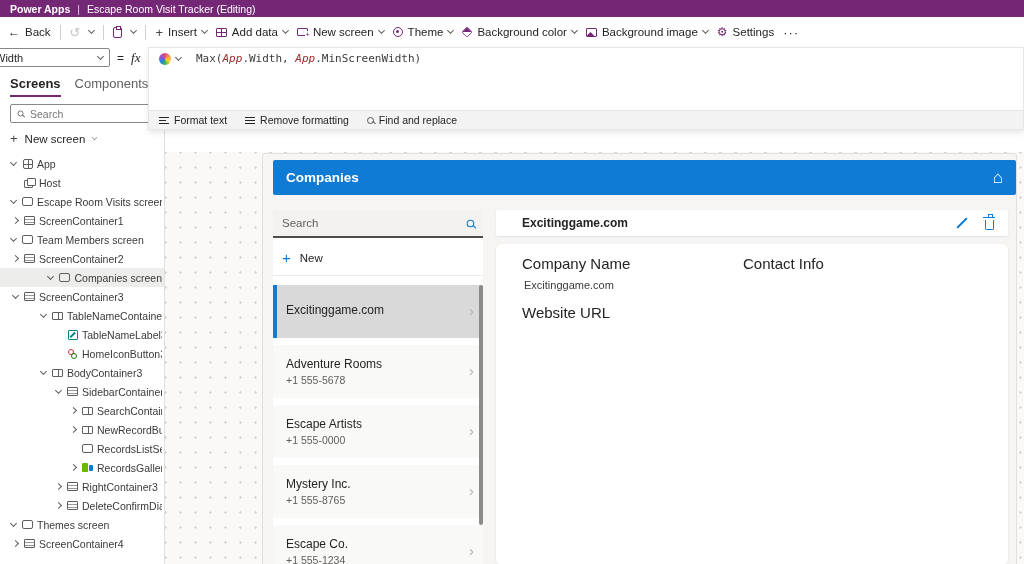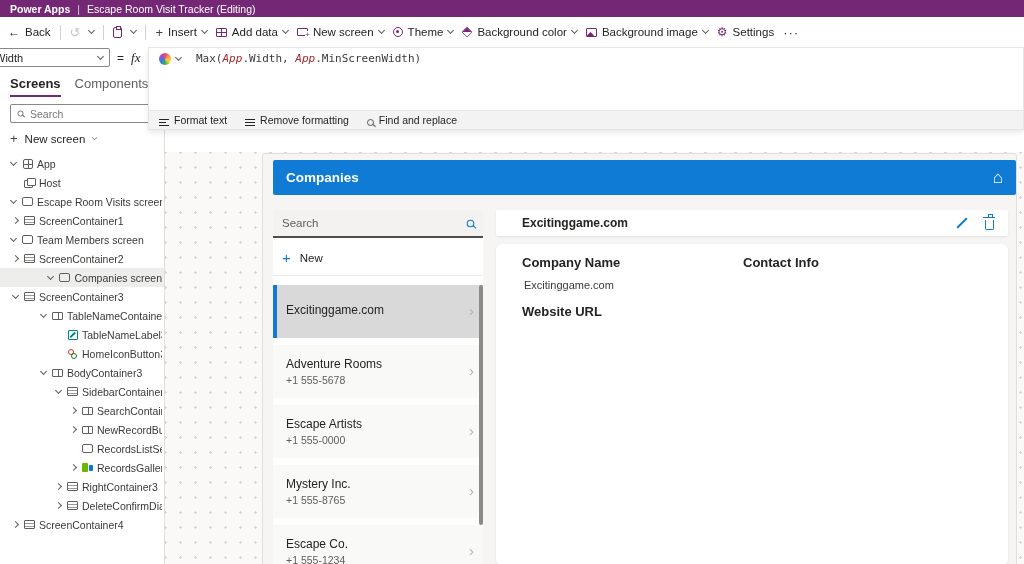--- a/index.html
+++ b/index.html
@@ -56,21 +56,21 @@
   .fx-panel { position:absolute; left:148px; top:47px; width:876px; height:83px; background:#fff;
     border:1px solid #e6e6e6; box-shadow:0 3px 6px rgba(0,0,0,.09); z-index:6; display:flex; flex-direction:column; }
   .fx-line { height:21px; display:flex; align-items:center; padding-left:10px; gap:5px; }
   .fx-ball { width:12px; height:12px; border-radius:50%;
     background:conic-gradient(#e8467c,#f2a33c,#ffd23c,#36b24a,#2c7ef0,#9a4fd4,#e8467c); }
   .fx-code { font-family:"DejaVu Sans Mono", monospace; font-size:11px; color:#3b3a39; margin-left:10px; }
   .fx-code .ident { color:#a4262c; font-style:italic; }
   .fx-editor { flex:1; }
   .fx-footer { height:19px; background:#f3f3f3; border-top:1px solid #e6e6e6; display:flex; align-items:center;
     gap:18px; padding-left:10px; font-size:10.5px; color:#242424; }
-  .fx-footer .tb-item { gap:5px;align-items:flex-end; }
+  .fx-footer .tb-item { gap:5px; }
   .i-lines { width:10px; height:7px;
     background:linear-gradient(#242424,#242424) 0 0/10px 1px no-repeat,
                linear-gradient(#242424,#242424) 0 3px/7px 1px no-repeat,
                linear-gradient(#242424,#242424) 0 6px/10px 1px no-repeat; }
   .i-grid { width:10px; height:7px;
     background:linear-gradient(#242424,#242424) 0 0/10px 1px no-repeat,
                linear-gradient(#242424,#242424) 0 3px/10px 1px no-repeat,
                linear-gradient(#242424,#242424) 0 6px/10px 1px no-repeat; }
   .mag { width:7px; height:7px; border:1.4px solid #555; border-radius:50%; position:relative; flex:0 0 auto; }
   .mag::after { content:''; position:absolute; width:4px; height:1.4px; background:#555;
@@ -157,21 +157,21 @@
     border-radius:2px; box-shadow:0 1px 2px rgba(0,0,0,.08); display:flex; align-items:center; padding:0 14px; }
   .dt-titlecard .ttl { font-size:12px; font-weight:bold; color:#252423; padding-left:12px; }
   .dt-icons { margin-left:auto; display:flex; align-items:center; gap:16px; }
   .pencil { width:14px; height:2px; background:#0f7bd4; transform:rotate(-45deg); border-radius:1px; }
   .trash { width:9px; height:10px; border:1.3px solid #0f7bd4; border-top:none; border-radius:0 0 2px 2px; position:relative; margin-top:3px; }
   .trash::before { content:''; position:absolute; top:-3px; left:-2.9px; width:12px; height:1.3px; background:#0f7bd4; }
   .trash::after { content:''; position:absolute; top:-5.5px; left:1.5px; width:3.5px; height:2.4px; border:1.3px solid #0f7bd4; border-bottom:none; }
 
   .dt-card { position:absolute; left:233px; top:90px; width:512px; height:321px; background:#fff;
     border-radius:6px; box-shadow:0 1px 3px rgba(0,0,0,.08); }
-  .fld-lbl { position:absolute; font-size:13px; font-weight:bold; color:#252423; }
+  .fld-lbl { position:absolute; font-size:15px; font-weight:normal; color:#252423; }
   .fld-val { position:absolute; font-size:11px; color:#3b3a39; }
 </style>
 </head>
 <body>
 
 <div class="page">
 
   <div class="titlebar">
     <span class="brand">Power Apps</span>
     <span class="div">|</span>
@@ -350,20 +350,25 @@
         </div>
       <div class="tv-row lvl3">
           <span class="tw col"></span>
           <span class="tic ic-vcont"></span>
           <span class="tlb">RightContainer3</span>
         </div>
       <div class="tv-row lvl3">
           <span class="tw col"></span>
           <span class="tic ic-vcont"></span>
           <span class="tlb">DeleteConfirmDialogConta</span>
+        </div>
+      <div class="tv-row lvl0">
+          <span class="tw exp"></span>
+          <span class="tic ic-screen"></span>
+          <span class="tlb">Themes screen</span>
         </div>
       <div class="tv-row lvl1">
           <span class="tw col"></span>
           <span class="tic ic-vcont"></span>
           <span class="tlb">ScreenContainer4</span>
         </div>
     </div>
   </div>
 
   <div class="canvas">

